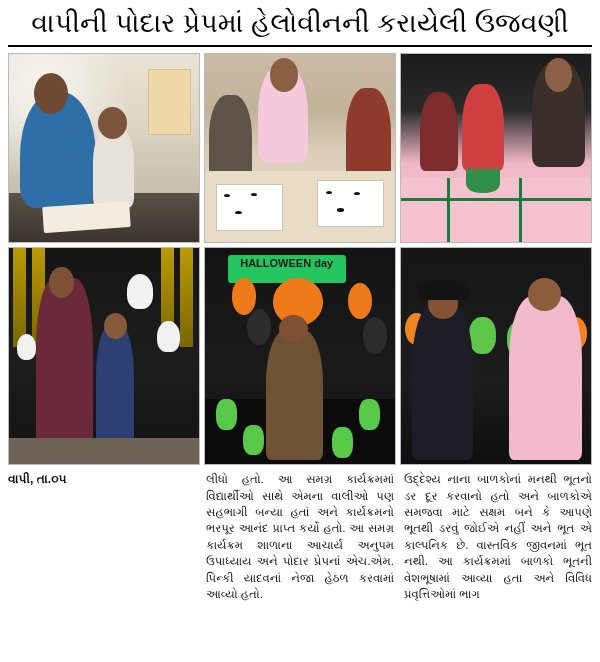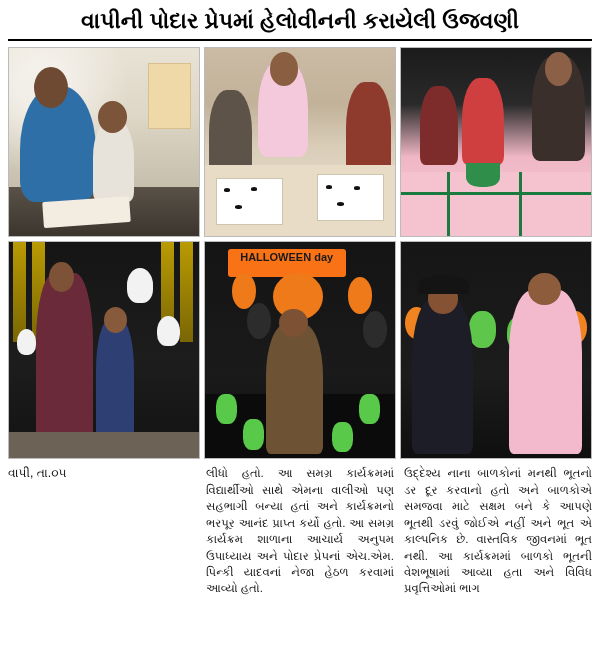--- a/index.html
+++ b/index.html
@@ -18,22 +18,22 @@
     position: relative;
     width: 600px;
     height: 662px;
     box-sizing: border-box;
     padding: 6px 8px 4px 8px;
   }
 
   
   .headline {
     text-align: center;
-    font-size: 22px;
-    font-weight: bold;
+    font-size: 27px;
+    font-weight: normal;
     letter-spacing: 0px;
     line-height: 1.15;
     padding: 2px 0 4px 0;
     color: #000;
     white-space: nowrap;
   }
   .rule {
     height: 2px;
     background: #000;
     margin: 2px 0 6px 0;
@@ -106,21 +106,21 @@
   .p4 .tinsel { position:absolute; top:0; width:7%; height:46%; background:linear-gradient(180deg,#d6b200,#8a7300); opacity:.85; }
   .p4 .ghost { position:absolute; background:#f2f2f2; border-radius:50% 50% 40% 40%; }
   .p4 .lady { position:absolute; left:14%; top:14%; width:30%; height:80%; background:#6b2a3a; border-radius:32% 32% 8% 8%/40% 40% 6% 6%; }
   .p4 .lhead { position:absolute; left:21%; top:9%; width:13%; height:14%; background:#7d5236; border-radius:50%; }
   .p4 .child { position:absolute; left:46%; top:36%; width:20%; height:58%; background:#2e3f73; border-radius:34% 34% 8% 8%/40% 40% 6% 6%; }
   .p4 .chead { position:absolute; left:50%; top:30%; width:12%; height:12%; background:#875a3b; border-radius:50%; }
   .p4 .floor { position:absolute; left:0; right:0; bottom:0; height:12%; background:#6d6256; }
 
   
   .p5 .ph-bg { background: linear-gradient(180deg,#141414 0%,#1a1a1a 60%,#101010 100%); }
-  .p5 .banner { position:absolute; left:12%; top:3%; width:62%; height:13%; background:#f97316; border-radius:3px; color:#1a1a1a; font-weight:bold; font-size:11px; text-align:center; line-height:1.1; padding-top:2px; box-sizing:border-box;}
+  .p5 .banner { position:absolute; left:12%; top:3%; width:62%; height:13%; background:#22c55e; border-radius:3px; color:#1a1a1a; font-weight:bold; font-size:11px; text-align:center; line-height:1.1; padding-top:2px; box-sizing:border-box;}
   .p5 .pump { position:absolute; left:36%; top:14%; width:26%; height:22%; background:#ef7a1a; border-radius:50%; }
   .p5 .balloon { position:absolute; width:13%; height:17%; border-radius:50%; }
   .p5 .girl5 { position:absolute; left:32%; top:38%; width:30%; height:60%; background:#6d5334; border-radius:34% 34% 8% 8%/40% 40% 6% 6%; }
   .p5 .g5head { position:absolute; left:39%; top:31%; width:15%; height:13%; background:#7d5134; border-radius:50%; }
   .p5 .monster { position:absolute; width:11%; height:14%; background:#59c94a; border-radius:40%; }
   .p5 .blackrect { position:absolute; background:#0b0b0b; }
 
   
   .p6 .ph-bg { background: linear-gradient(180deg,#161616 0%,#1c1c1c 62%,#0f0f0f 100%); }
   .p6 .mon { position:absolute; width:14%; height:17%; background:#5ec64b; border-radius:45%; }
@@ -142,21 +142,21 @@
     text-align: justify;
   }
   .col p { margin: 0; }
   .byline {
     font-weight: bold;
     font-size: 12.2px;
     line-height: 1.35;
     margin-bottom: 1px;
   }
   .dateline {
-    font-weight: normal;
+    font-weight: bold;
     font-size: 12.2px;
     margin-bottom: 1px;
   }
   .body-text { text-indent: 14px; }
   .col-2 .body-text, .col-3 .body-text { text-indent: 0; }
 </style>
 </head>
 <body>
 
 <div class="page">

